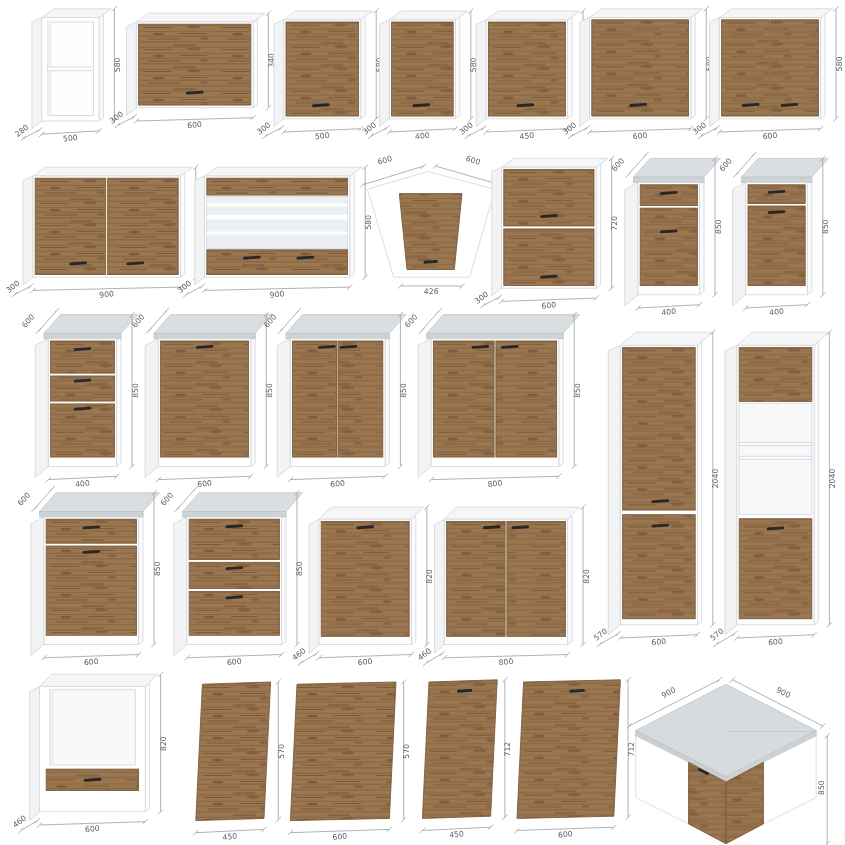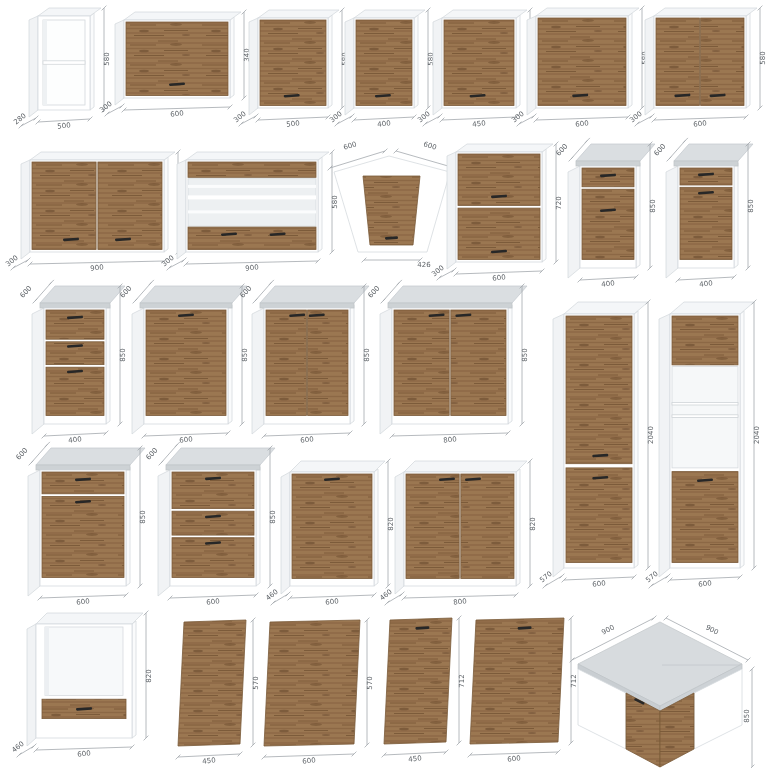--- a/index.html
+++ b/index.html
@@ -273,21 +273,21 @@
         <path class="dim" d="M-2.4 2.4 L2.4 -2.4" transform="translate(121.0 -4.0)"></path>
         <path class="dim" d="M30.0 88.0 L86.0 88.0"></path>
         <path class="dim" d="M-2.4 2.4 L2.4 -2.4" transform="translate(30.0 88.0)"></path>
         <path class="dim" d="M-2.4 2.4 L2.4 -2.4" transform="translate(86.0 88.0)"></path>
         <path class="dim" d="M125.0 -14.0 L125.0 78.0"></path>
         <path class="dim" d="M-2.4 2.4 L2.4 -2.4" transform="translate(125.0 -14.0)"></path>
         <path class="dim" d="M-2.4 2.4 L2.4 -2.4" transform="translate(125.0 78.0)"></path>
       </svg>
       <div class="lbl" style="width: 26px; left: 39px; top: 0px; transform: rotate(-17deg);">600</div>
       <div class="lbl" style="width: 26px; left: 119px; top: 0px; transform: rotate(17deg);">600</div>
-      <div class="lbl" style="width: 26px; left: 81px; top: 119px; margin-left: 32px;">426</div>
+      <div class="lbl" style="width: 26px; left: 81px; top: 119px;">426</div>
       <div class="lbl" style="width: 26px; left: 151px; top: 56px; transform: rotate(-90deg);">580</div>
     </div>
     <div class="item" style="left: 420px; top: 122px; width: 162px; height: 180px;">
       <svg viewBox="-36 -30 162 180" width="162" height="180">
         <polygon points="0.0,0.0 -9.0,4.0 -9.0,117.0 0.0,110.0" fill="#f1f3f5" stroke="#d5dade" stroke-width="0.8"></polygon>
         <polygon points="86.0,0.0 90.0,-3.0 90.0,107.0 86.0,110.0" fill="#fafbfc" stroke="#d5dade" stroke-width="0.8"></polygon>
         <polygon points="0.0,0.0 86.0,0.0 97.0,-8.0 11.0,-8.0" fill="#f4f6f8" stroke="#d5dade" stroke-width="0.8"></polygon>
         <rect x="0.0" y="0.0" width="86.0" height="110.0" fill="#ffffff" stroke="#d5dade" stroke-width="0.8"></rect>
         <g>
           <rect x="2.0" y="2.0" width="82.0" height="51.4" fill="url(#wood)" stroke="#7a5a39" stroke-width="0.8"></rect>

